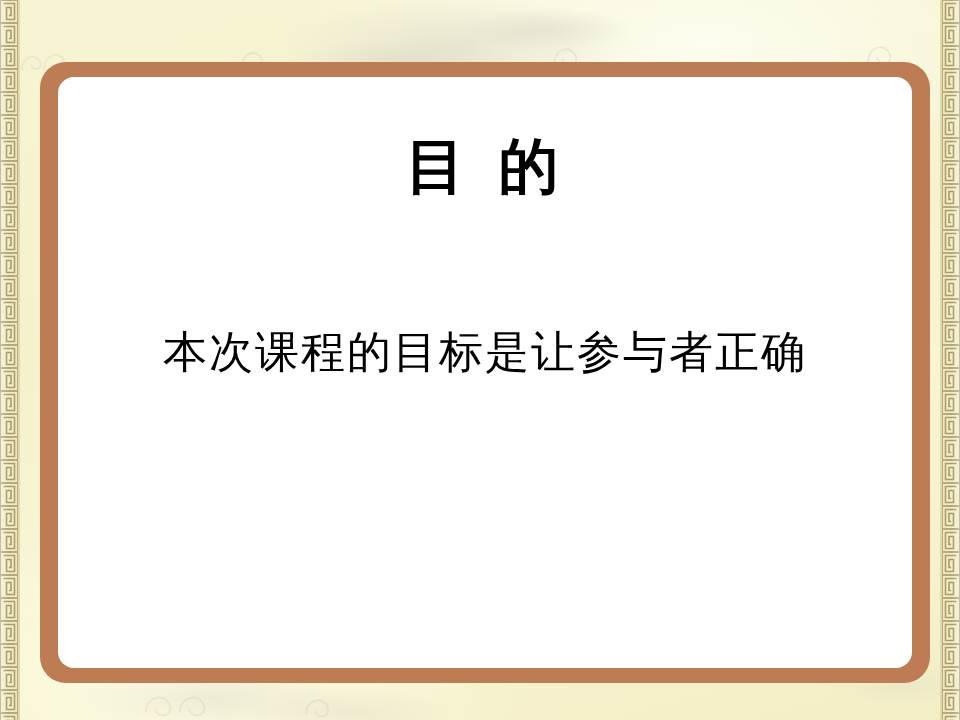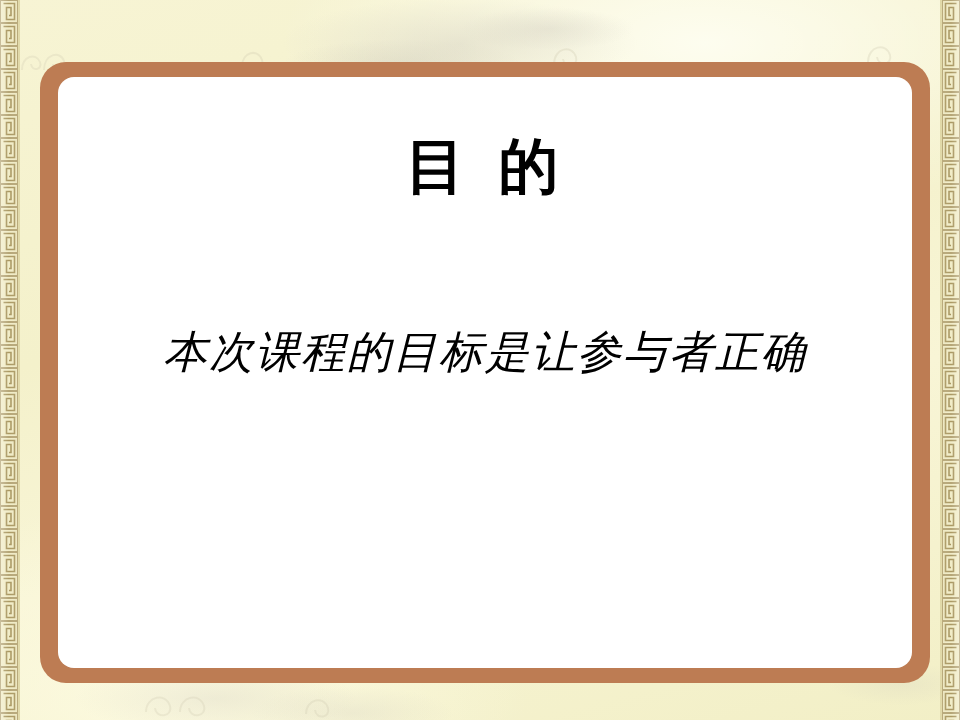--- a/index.html
+++ b/index.html
@@ -117,21 +117,21 @@
     top: 262px;
     width: 770px;
     text-align: center;
     font-family: "DejaVu Serif", "Liberation Serif", serif;
     font-weight: normal;
     font-size: 44px;
     line-height: 56px;
     letter-spacing: 2px;
     color: #000000;
   }
-  .body-line { display: block; white-space: pre; font-style: italic; }
+  .body-line { display: block; white-space: pre; }
 </style>
 </head>
 <body>
 
 <div id="slide">
 
   <div class="bg-wash-a"></div>
   <div class="bg-wash-b"></div>
 
   <div class="motif" style="left:18px; top:30px;">

